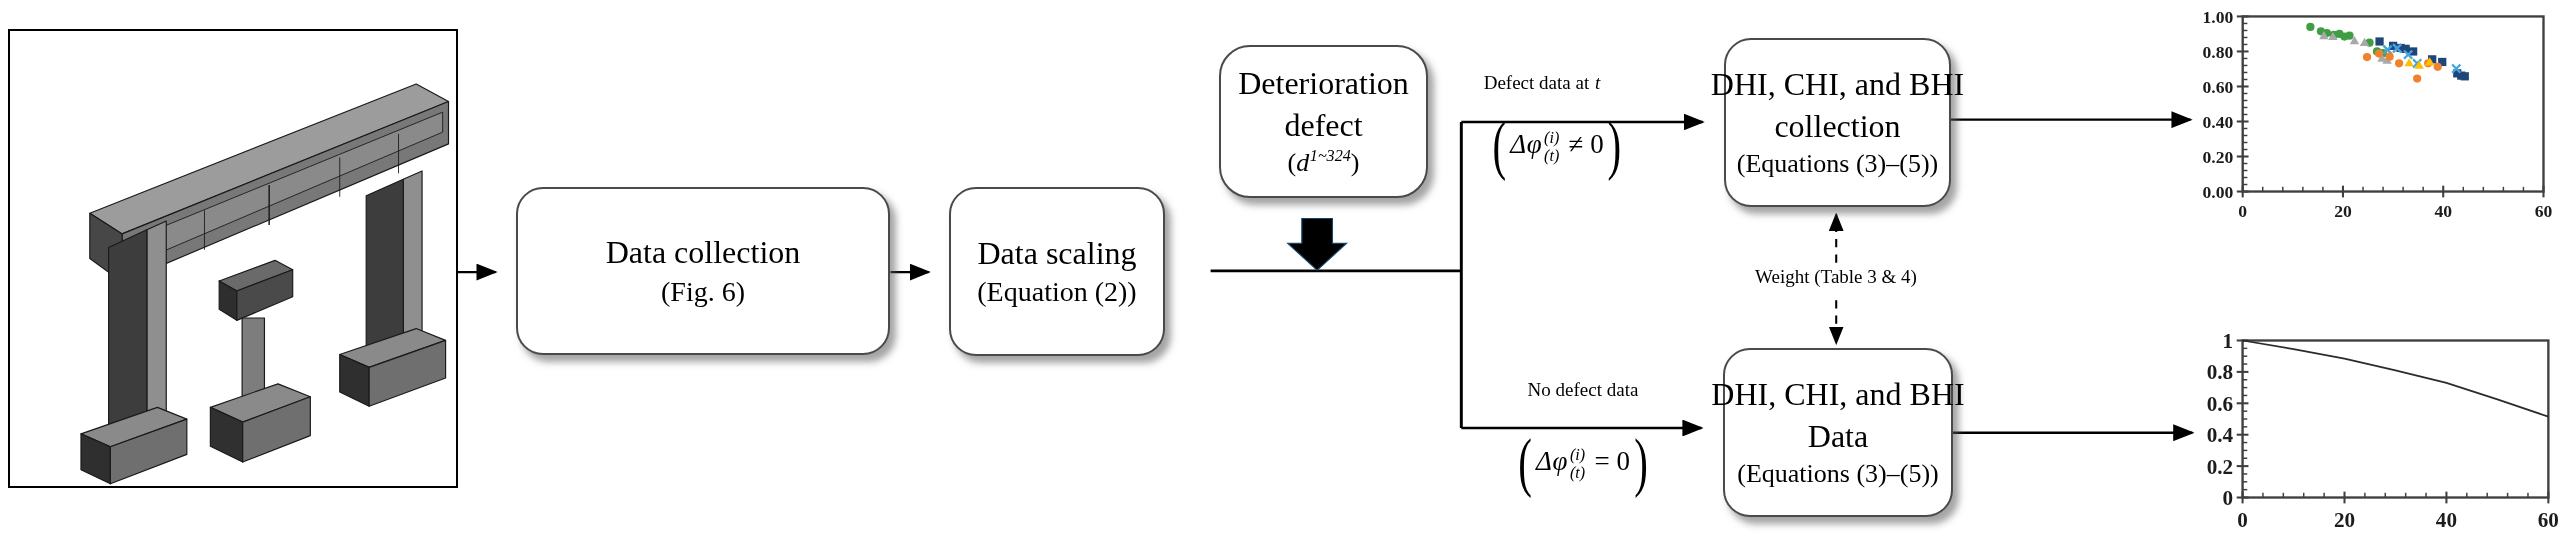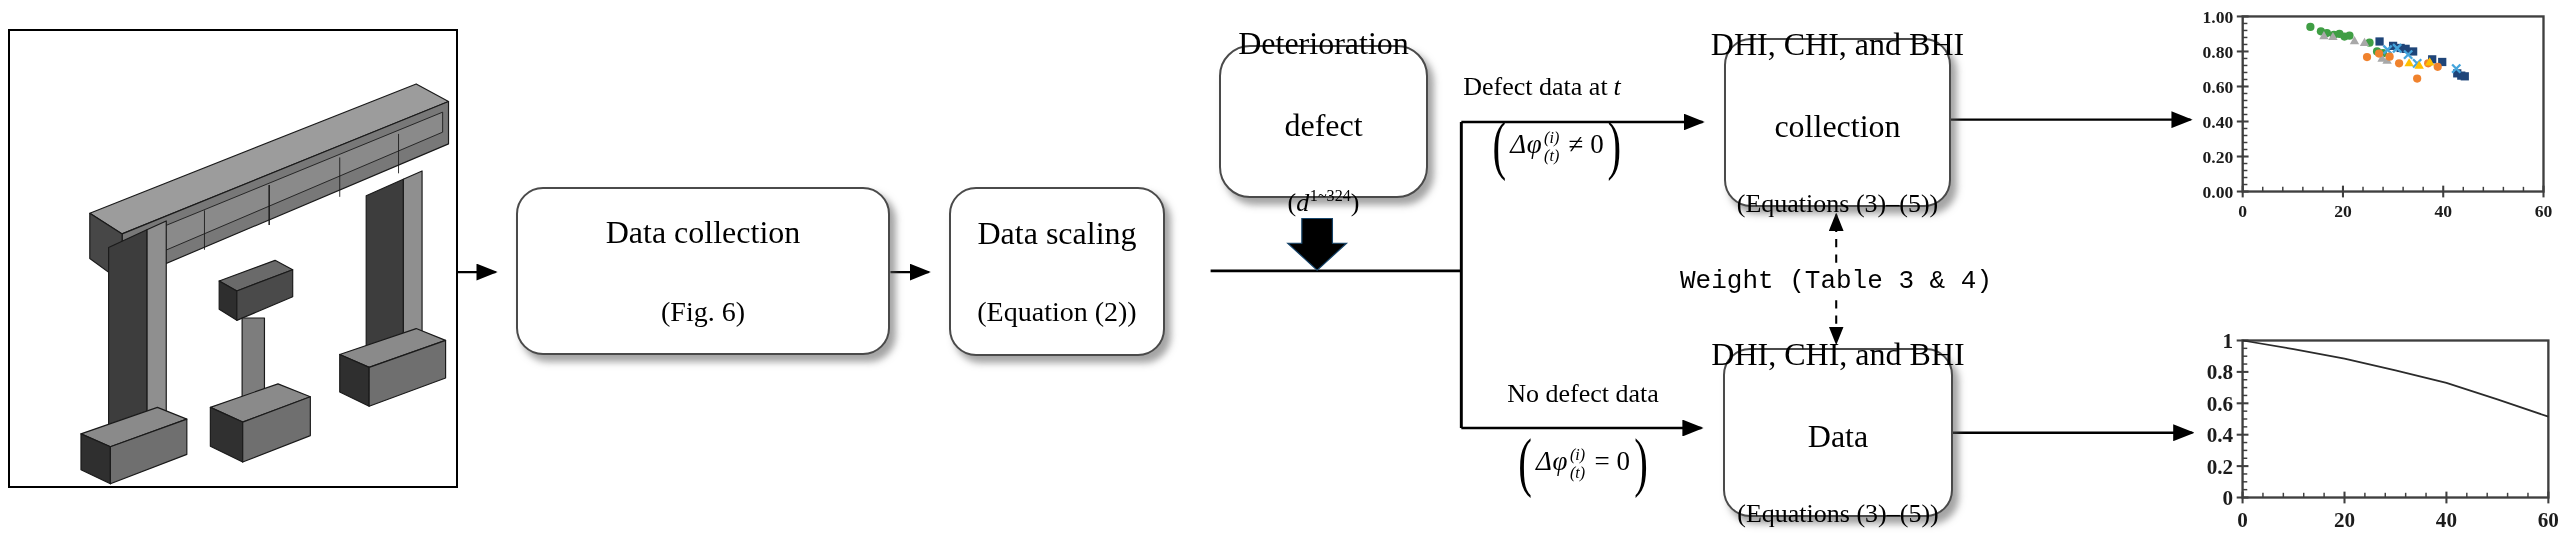--- a/index.html
+++ b/index.html
@@ -5,38 +5,38 @@
   html,body{margin:0;padding:0;background:#ffffff;}
   .canvas{
     position:relative;width:2576px;height:540px;background:#ffffff;
     font-family:"Liberation Serif","DejaVu Serif",serif;color:#000;overflow:hidden;
   }
   .fbox{
     position:absolute;box-sizing:border-box;background:#fff;
     border:2.4px solid #4a4a4a;border-radius:27px;
     box-shadow:5.3px 6.5px 7.7px rgba(90,90,90,.55);
     display:flex;flex-direction:column;align-items:center;justify-content:center;
-    text-align:center;z-index:3;gap:40px;
+    text-align:center;z-index:3;
   }
   .fbox .l1{font-size:32px;line-height:1.30;white-space:nowrap;}
   .fbox .l2{font-size:28px;line-height:1.30;white-space:nowrap;}
   .edge-label{
     position:absolute;transform:translateX(-50%);
-    font-size:26px;white-space:nowrap;text-align:center;z-index:2;
+    font-size:19px;white-space:nowrap;text-align:center;z-index:2;
   }
   .formula{
     position:absolute;transform:translateX(-50%);
     display:inline-flex;align-items:center;font-size:27px;z-index:2;white-space:nowrap;
   }
   .paren{font-size:66px;font-weight:400;line-height:.72;transform:scaleX(.62);}
   .fsym{font-style:italic;letter-spacing:0.6px;}
   .supsub{display:inline-flex;flex-direction:column;align-items:flex-start;
           font-size:16px;line-height:1.12;margin-left:1.8px;transform:translateY(1.8px);font-style:italic;}
   .rhs{margin-left:9.4px;}
-  .sup-frag{font-size:.62em;vertical-align:super;}
+  .sup-frag{font-size:.62em;vertical-align:super;font-style:italic;}
   .overlay{position:absolute;left:0;top:0;z-index:1;pointer-events:none;}
   .bridge-frame{
     position:absolute;left:7.7px;top:29px;width:450px;height:459px;
     box-sizing:border-box;border:2.4px solid #000;background:#fff;z-index:2;
   }
   .plot-svg{position:absolute;z-index:2;}
   .defect-var{font-style:italic;margin-left:5.9px;}
 </style>
 </head>
 <body>
@@ -161,21 +161,21 @@
     <span class="paren">(</span>
     <span class="fsym">Δφ</span>
     <span class="supsub">
       <span>(i)</span>
       <span>(t)</span>
     </span>
     <span class="rhs">= 0</span>
     <span class="paren">)</span>
   </div>
 
-  <div class="edge-label" style="left:1836px;top:266px;font-family:Liberation Mono, monospace;">Weight (Table 3 &amp; 4)</div>
+  <div class="edge-label" style="left:1836px;top:266px;">Weight (Table 3 &amp; 4)</div>
 
   <svg id="scatter-svg" class="plot-svg" style="left:2172px;top:0px;" width="404" height="235" viewBox="0 0 687 400">
       <rect x="120" y="28" width="512" height="298" fill="none" stroke="#3f3f3f" stroke-width="4"></rect>
       <line x1="154.13333333333333" y1="318" x2="154.13333333333333" y2="326" stroke="#3f3f3f" stroke-width="2.5"></line>
       <line x1="188.26666666666665" y1="318" x2="188.26666666666665" y2="326" stroke="#3f3f3f" stroke-width="2.5"></line>
       <line x1="222.4" y1="318" x2="222.4" y2="326" stroke="#3f3f3f" stroke-width="2.5"></line>
       <line x1="256.5333333333333" y1="318" x2="256.5333333333333" y2="326" stroke="#3f3f3f" stroke-width="2.5"></line>
       <line x1="324.8" y1="318" x2="324.8" y2="326" stroke="#3f3f3f" stroke-width="2.5"></line>
       <line x1="358.93333333333334" y1="318" x2="358.93333333333334" y2="326" stroke="#3f3f3f" stroke-width="2.5"></line>
       <line x1="393.06666666666666" y1="318" x2="393.06666666666666" y2="326" stroke="#3f3f3f" stroke-width="2.5"></line>

